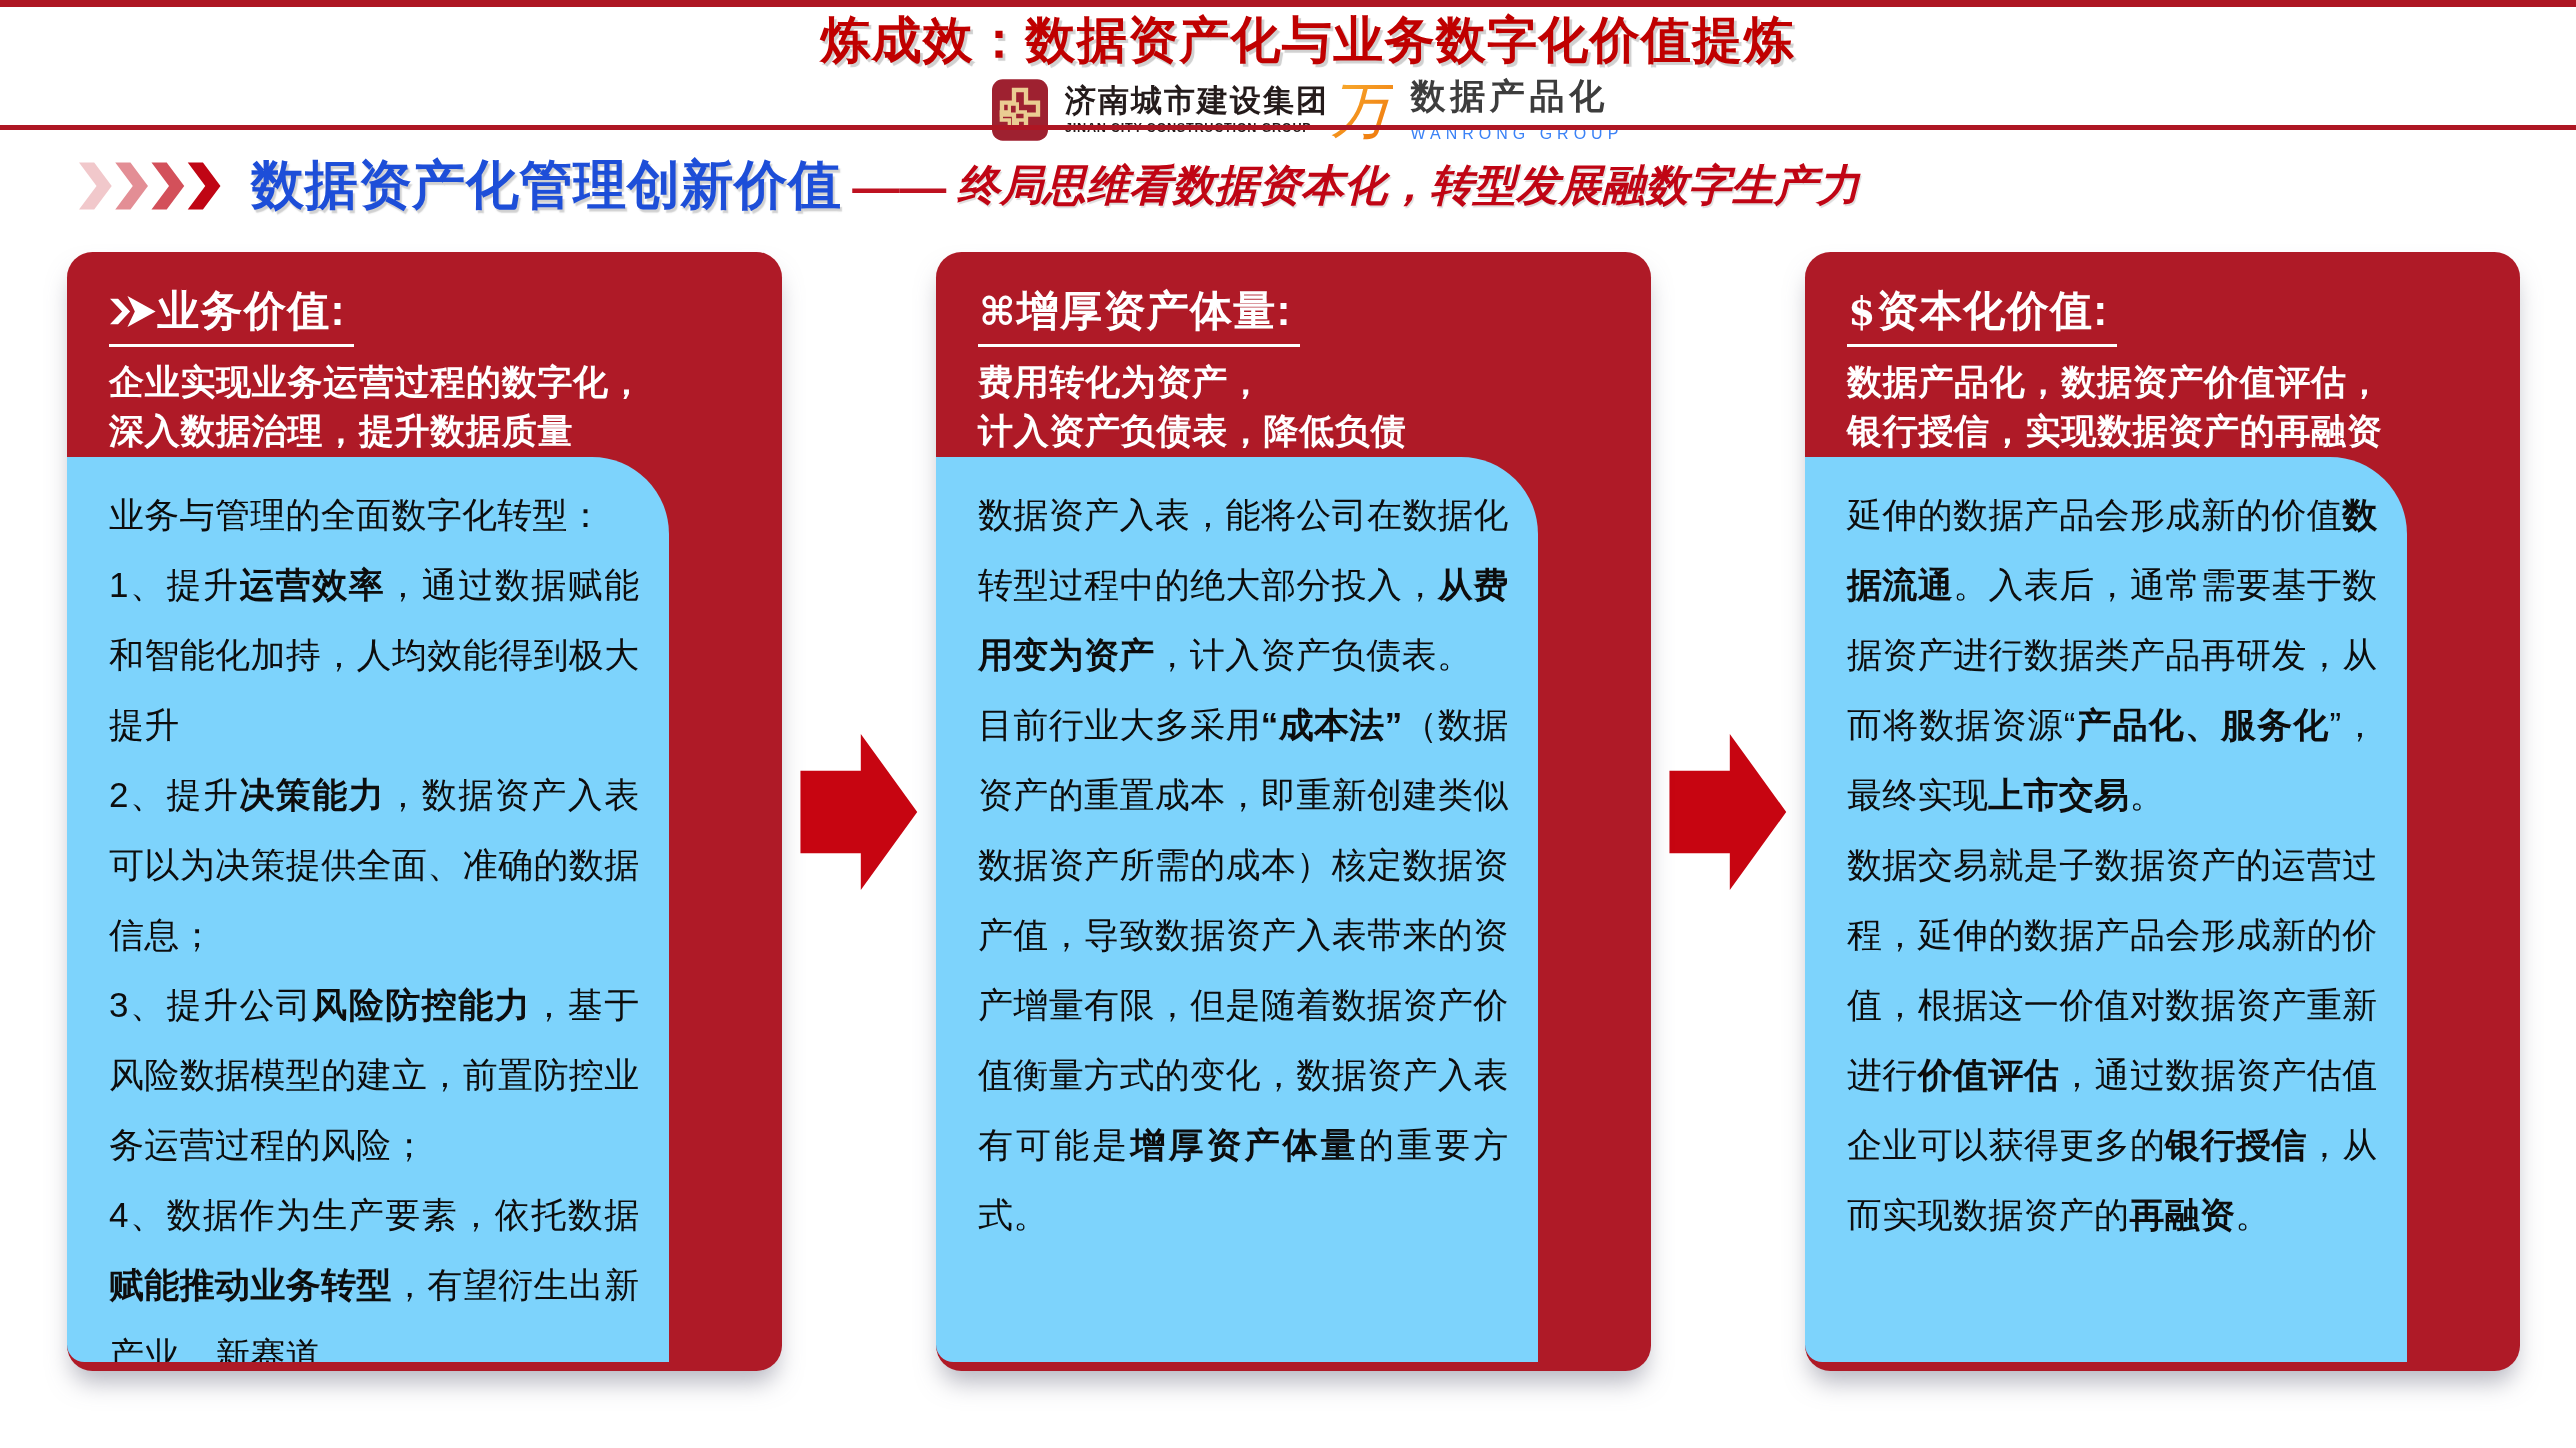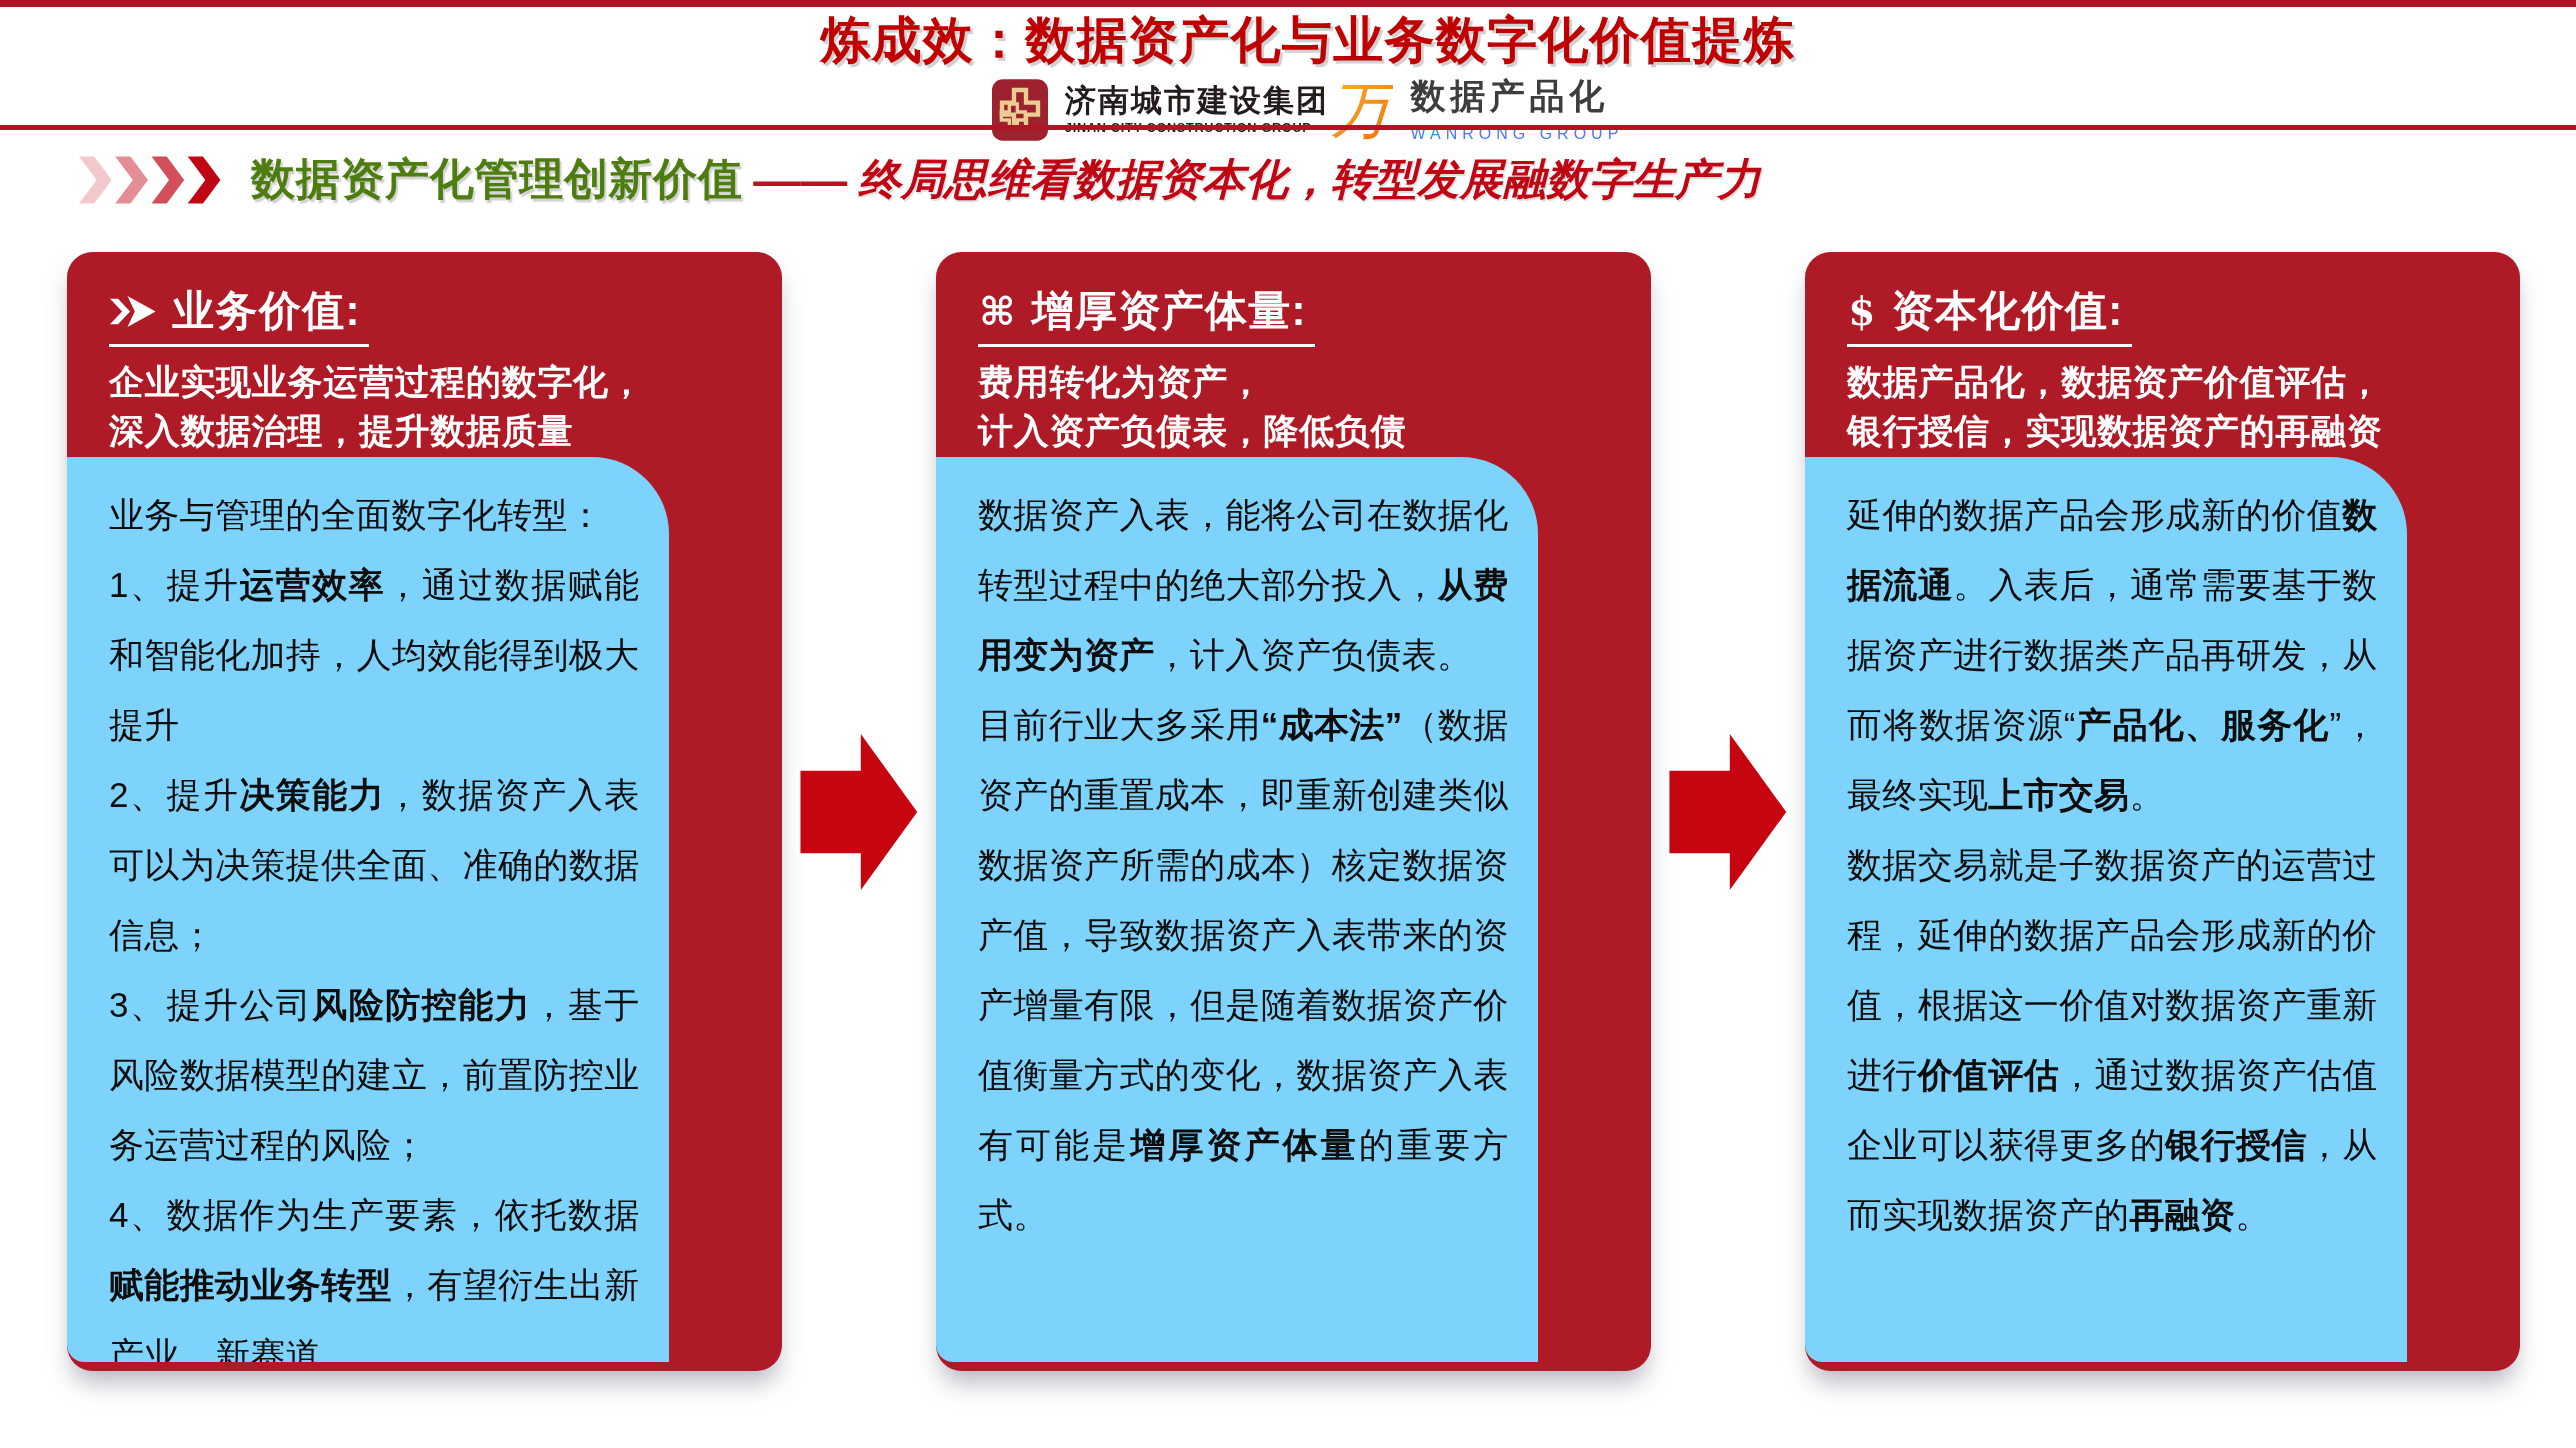--- a/index.html
+++ b/index.html
@@ -21,33 +21,33 @@
   .jinan-cn { font-size:31px; font-weight:800; color:#241b1b; letter-spacing:2px; line-height:1; }
   .jinan-en { font-size:12.7px; font-weight:700; color:#241b1b; letter-spacing:0.7px; margin-top:6px; line-height:1; }
   .logo-mark-wanrong { width:64px; height:72px; flex:0 0 auto; }
   .wanrong-cn { font-size:35px; font-weight:600; color:#3d3d3d; letter-spacing:4.7px; line-height:1; }
   .wanrong-en { font-size:16px; font-weight:500; color:#3b82f6; letter-spacing:5px; margin-top:13px; line-height:1; }
   .rule { position:absolute; top:125px; left:0; right:0; height:5.4px; background:#AE1623; }
 
   
   .subtitle-row { position:absolute; top:150px; left:79px; display:flex; align-items:center; gap:20px; }
   .chevrons { width:152px; height:58px; flex:0 0 auto; }
-  .subtitle-main { font-size:44px; font-weight:800; color:#4d7c0f; letter-spacing:0.7px;
+  .subtitle-main { font-size:53px; font-weight:800; color:#1d4ed8; letter-spacing:0.7px;
                    text-shadow:2px 2.7px 1.3px rgba(150,150,150,0.45); white-space:nowrap; }
   .subtitle-dash { font-size:47px; font-weight:800; color:#BE1120; margin:0 -9.4px; white-space:nowrap; }
   .subtitle-script { font-size:43px; font-weight:600; font-style:italic; color:#C00514;
                      font-family:Liberation Mono, monospace; white-space:nowrap;
                      text-shadow:1.3px 2px 0.7px rgba(160,160,160,0.35); }
 
   
   .cards { position:absolute; left:67px; top:252px; width:2453px; height:1119px; display:flex; }
   .card { width:715px; flex:0 0 auto; position:relative; background:#AF1A27;
           border-radius:25.5px; box-shadow:0 16px 24px -5.4px rgba(110,110,130,0.5); }
   .card-head { padding:36px 38px 0 42px; color:#ffffff; }
-  .card-title-row { display:inline-flex; align-items:center; gap:15px;
+  .card-title-row { display:inline-flex; align-items:center; gap:0;
                     border-bottom:3.4px solid #ffffff; padding:0 8px 9.4px 1.3px;
                     font-size:42px; font-weight:800; letter-spacing:1.3px; line-height:1.1; }
   .card-icon-svg { width:47px; height:31px; flex:0 0 auto; }
   .icon-glyph { font-size:39px; font-weight:700; font-family:"DejaVu Serif","Liberation Serif",serif; line-height:1; }
   .card-desc { margin-top:10.7px; font-size:35px; line-height:1.4; font-weight:600; letter-spacing:0.7px;
                font-family:"DejaVu Serif","Liberation Serif",serif; white-space:nowrap; }
   .card-white { position:absolute; left:0; top:205px; right:113px; bottom:9.4px;
                 background:#7dd3fc; border-top-right-radius:77px; border-bottom-left-radius:17.4px;
                 padding:23px 29.5px 0 42px; box-sizing:border-box; overflow:hidden; }
   .card-body p { margin:0; font-size:35px; line-height:2.0; text-align:justify;

